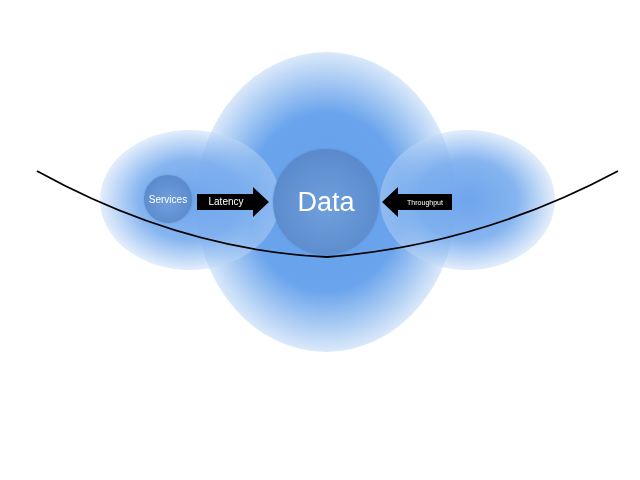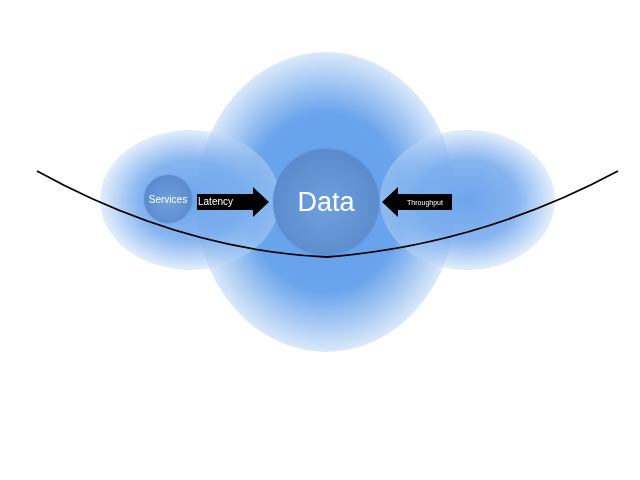--- a/index.html
+++ b/index.html
@@ -72,21 +72,21 @@
       position: absolute;
       left: 0; top: 0;
     }
     .arrow-label {
       position: absolute;
       color: #ffffff;
       white-space: nowrap;
     }
     #latency-label {
       left: 198px; top: 195px; width: 56px; height: 14px;
-      font-size: 10px; line-height: 14px; 
+      font-size: 10px; line-height: 14px; text-align: center;
     }
     #throughput-label {
       left: 397px; top: 196px; width: 56px; height: 14px;
       font-size: 7px; line-height: 13px; text-align: center;
     }
   </style>
 </head>
 <body>
 
 <div id="canvas">

